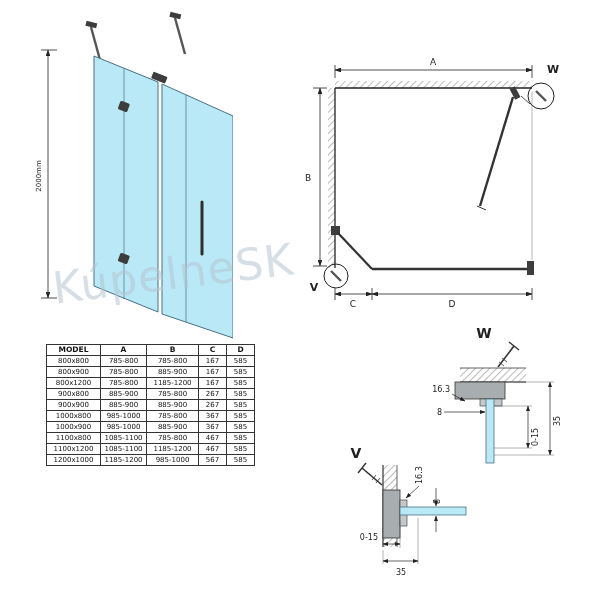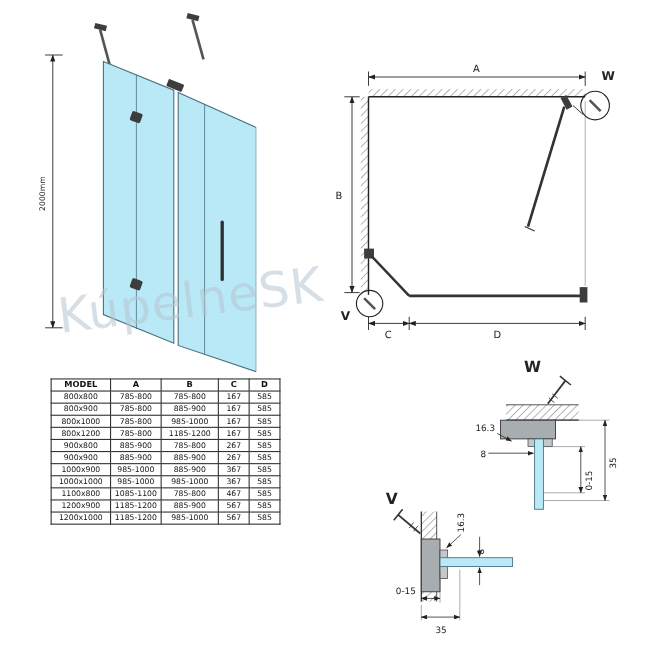--- a/index.html
+++ b/index.html
@@ -284,27 +284,20 @@
           <td>585</td>
         </tr>
         <tr>
           <td>800x900</td>
           <td>785-800</td>
           <td>885-900</td>
           <td>167</td>
           <td>585</td>
         </tr>
         <tr>
-          <td>800x1000</td>
-          <td>785-800</td>
-          <td>985-1000</td>
-          <td>167</td>
-          <td>585</td>
-        </tr>
-        <tr>
           <td>800x1200</td>
           <td>785-800</td>
           <td>1185-1200</td>
           <td>167</td>
           <td>585</td>
         </tr>
         <tr>
           <td>900x800</td>
           <td>885-900</td>
           <td>785-800</td>
@@ -312,45 +305,45 @@
           <td>585</td>
         </tr>
         <tr>
           <td>900x900</td>
           <td>885-900</td>
           <td>885-900</td>
           <td>267</td>
           <td>585</td>
         </tr>
         <tr>
+          <td>1000x800</td>
+          <td>985-1000</td>
+          <td>785-800</td>
+          <td>367</td>
+          <td>585</td>
+        </tr>
+        <tr>
           <td>1000x900</td>
           <td>985-1000</td>
           <td>885-900</td>
           <td>367</td>
           <td>585</td>
         </tr>
         <tr>
-          <td>1000x1000</td>
-          <td>985-1000</td>
-          <td>985-1000</td>
-          <td>367</td>
-          <td>585</td>
-        </tr>
-        <tr>
           <td>1100x800</td>
           <td>1085-1100</td>
           <td>785-800</td>
           <td>467</td>
           <td>585</td>
         </tr>
         <tr>
-          <td>1200x900</td>
+          <td>1100x1200</td>
+          <td>1085-1100</td>
           <td>1185-1200</td>
-          <td>885-900</td>
-          <td>567</td>
+          <td>467</td>
           <td>585</td>
         </tr>
         <tr>
           <td>1200x1000</td>
           <td>1185-1200</td>
           <td>985-1000</td>
           <td>567</td>
           <td>585</td>
         </tr>
       </tbody>

